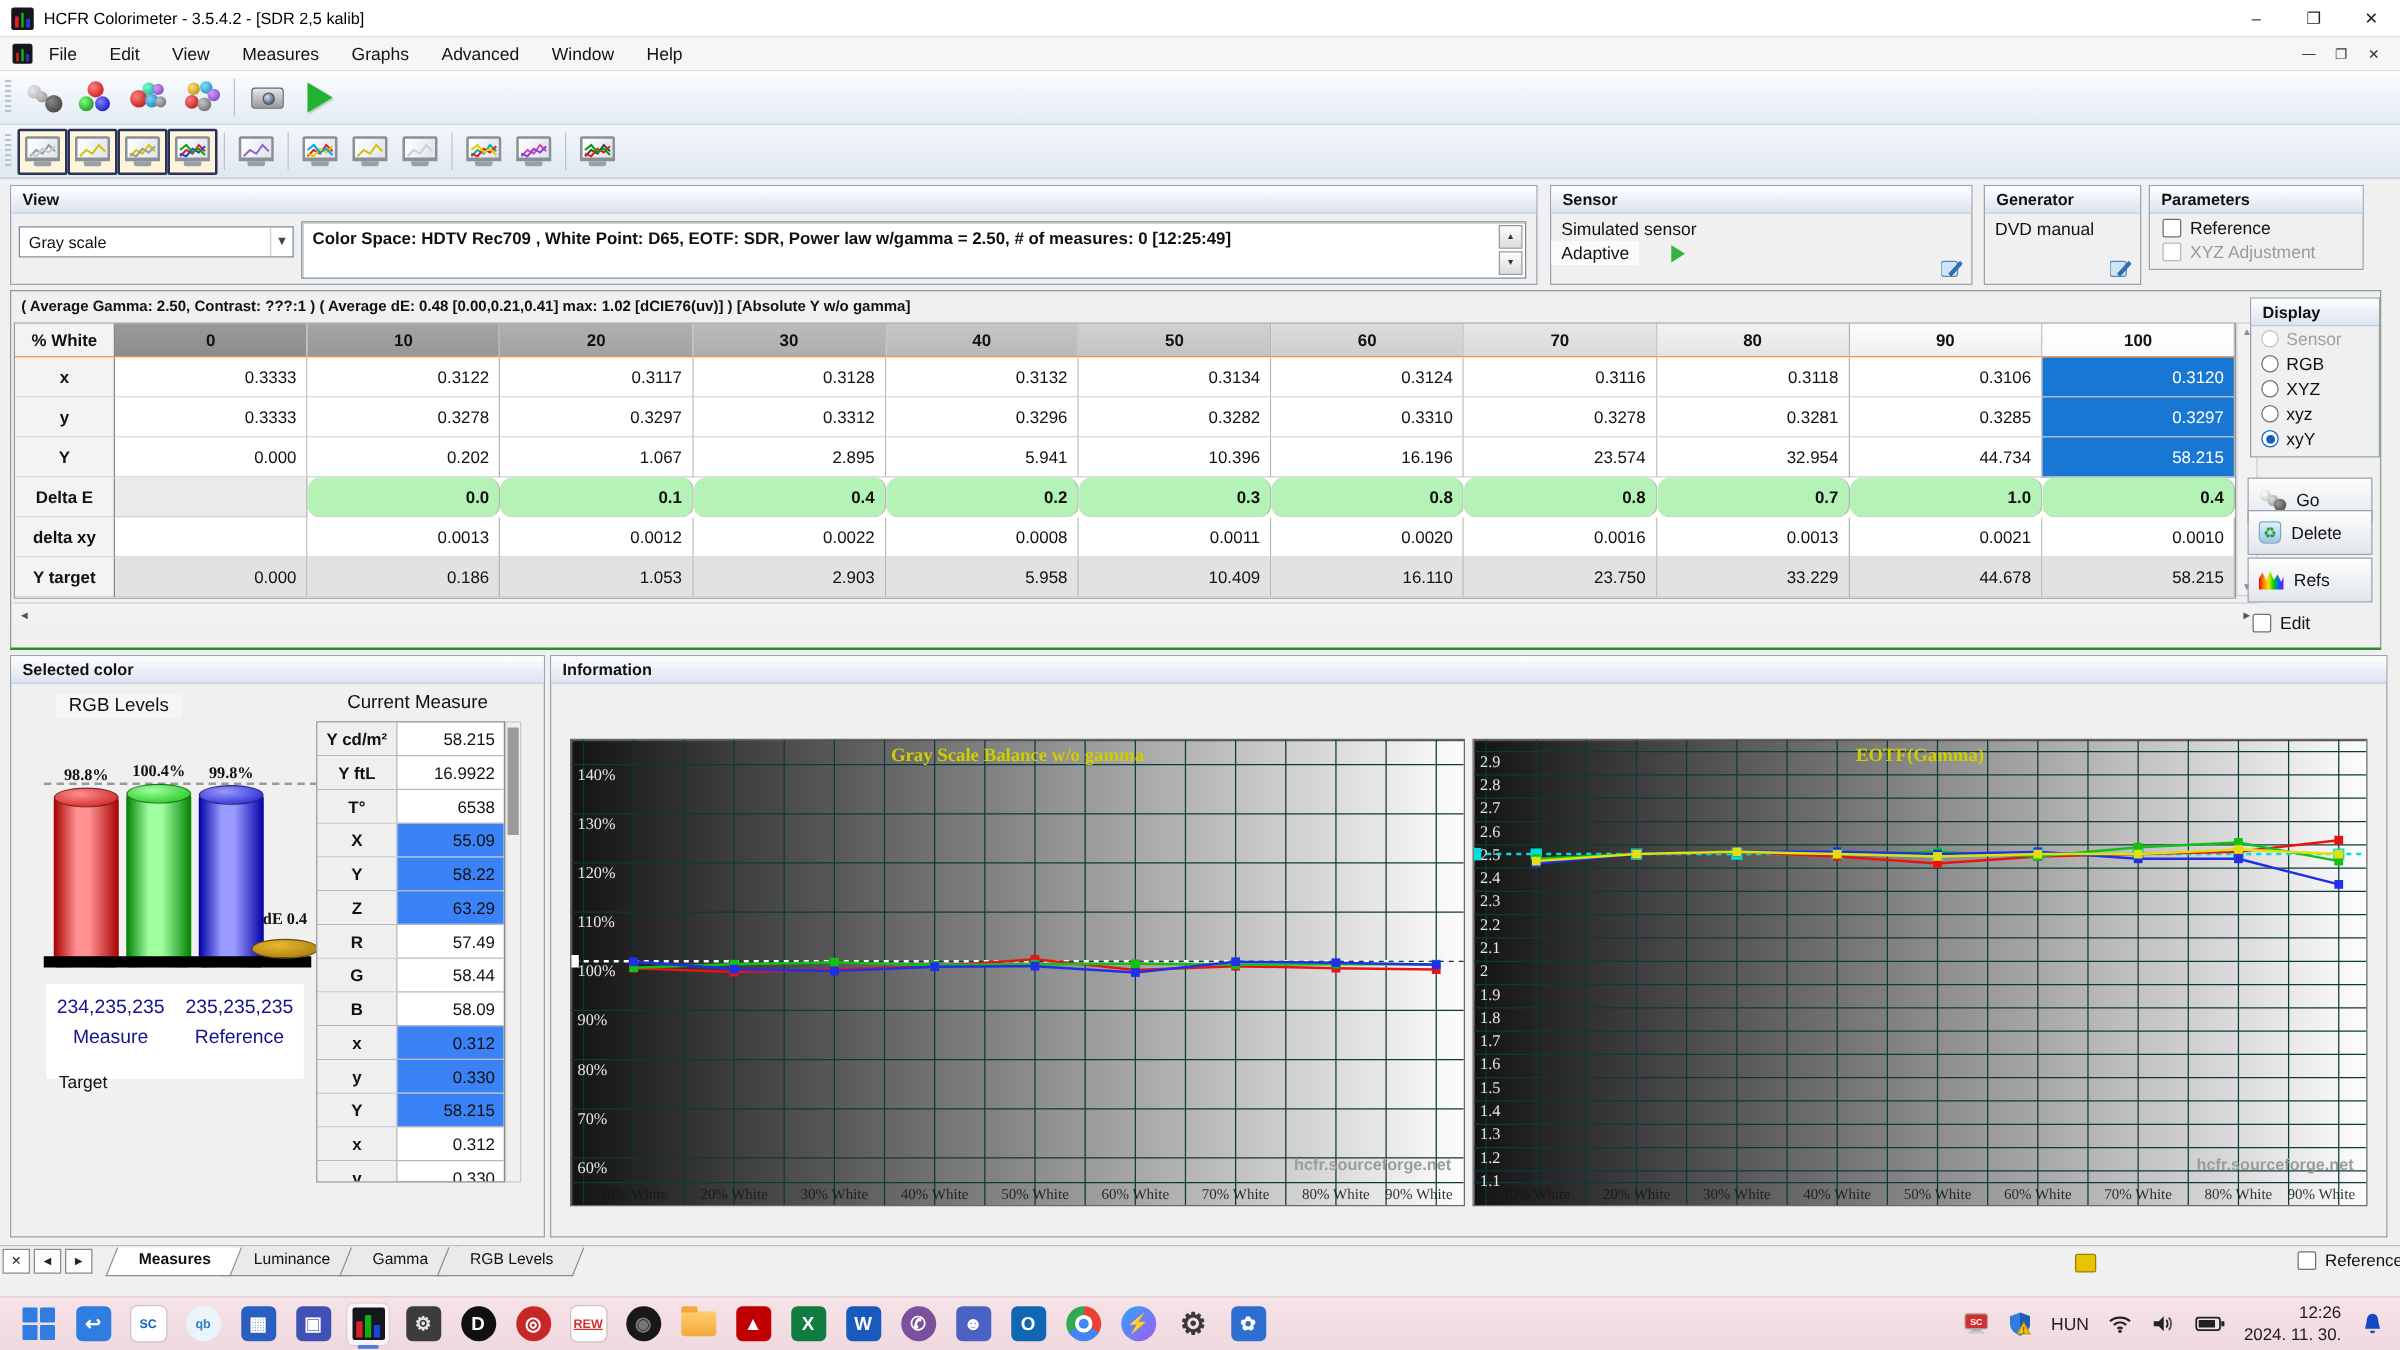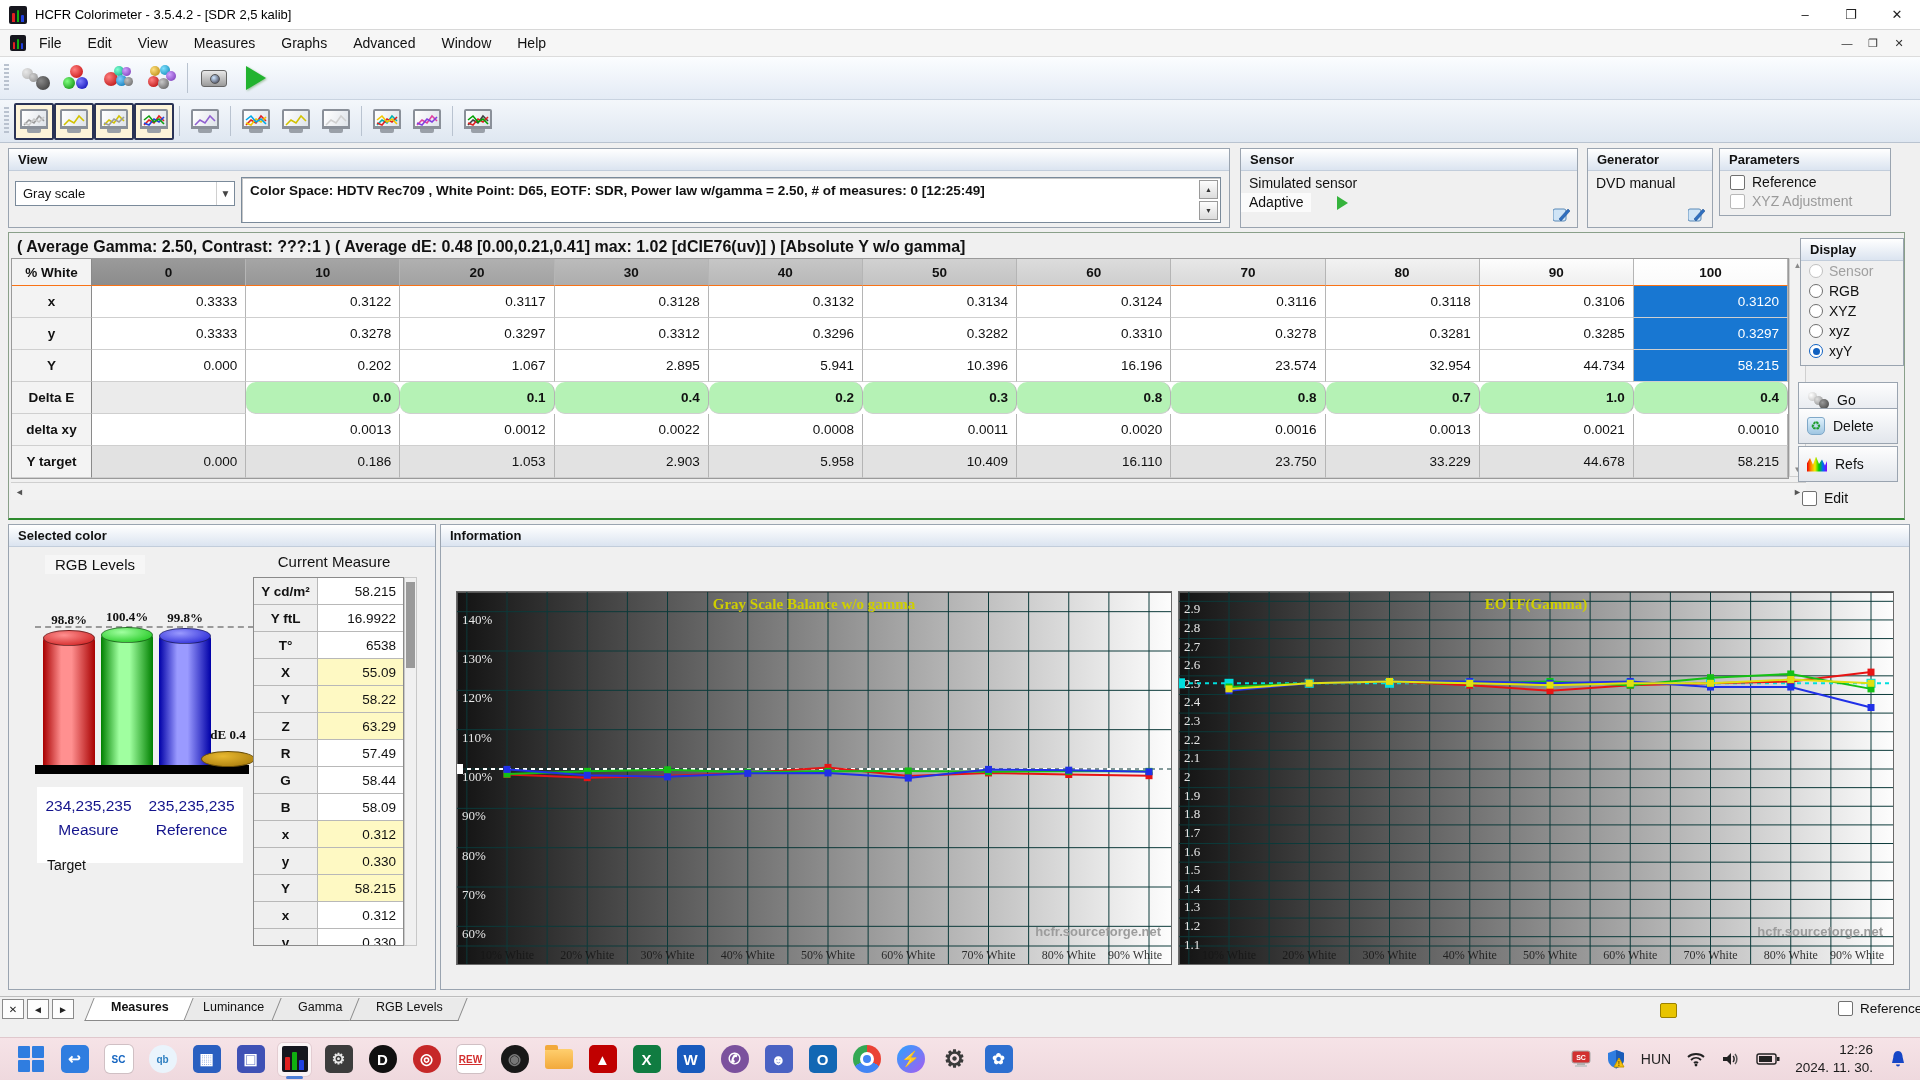--- a/index.html
+++ b/index.html
@@ -84,21 +84,21 @@
   .cb { display:inline-block; width:15px; height:15px; border:1px solid #707070; background:#fff;
     border-radius:2px; vertical-align:-3px; margin-right:7px; }
   .cb.disabled { border-color:#b8b8b8; }
   .param-row { padding:3px 10px 0; font-size:14px; }
   .param-row.dim { color:#9a9a9a; }
 
   
   #table-frame { position:absolute; left:8px; top:232px; width:1897px; height:288px;
     border:1px solid #8aa08a; border-bottom:2px solid #2e8b2e; background:#f0f0f0; }
   #table-status { position:absolute; left:2px; top:2px; width:1778px; height:22px; font-weight:bold;
-    font-size:16px; padding:3px 6px; }
+    font-size:12px; padding:3px 6px; }
   #mtable { position:absolute; left:2px; top:25px; width:1778px; background:#fff; border:1px solid #9a9a9a; }
   .trow { display:flex; height:32px; }
   .trow.thead { height:27px; }
   .tcell { border-right:1px solid #b5b5b5; border-bottom:1px solid #cfcfcf; display:flex; align-items:center;
     justify-content:flex-end; padding-right:8px; font-size:13.5px; background:#fff; min-width:0; flex:1; }
   .tcell.label { flex:0 0 80px; background:#f3f3f3; justify-content:center; font-weight:bold;
     border-right:1px solid #8a8a8a; padding-right:0; }
   .tcell.head { font-weight:bold; justify-content:center; padding-right:0; border-bottom:1px solid #f97316; }
   .tcell.delta { background:#b5f2b5; font-weight:bold;border-radius:10px; }
   .tcell.delta-empty { background:#ebebeb; }
@@ -149,21 +149,21 @@
   #mr-block .col { flex:1; text-align:center; color:#14148c; font-size:15.5px; padding-top:10px; }
   #mr-block .col div { margin-bottom:6px; }
   #target-label { position:absolute; left:38px; top:332px; font-size:14px; }
   #cm-table { position:absolute; left:244px; top:52px; width:151px; height:369px; overflow:hidden;
     border:1px solid #8a8a8a; background:#fff; }
   .cm-row { display:flex; height:27px; border-bottom:1px solid #b8b8b8; }
   .cm-label { flex:0 0 64px; background:#efefef; border-right:1px solid #b8b8b8; font-weight:bold;
     font-size:13.5px; display:flex; align-items:center; justify-content:center; }
   .cm-val { flex:1; display:flex; align-items:center; justify-content:flex-end; padding-right:7px;
     font-size:13.5px; }
-  .cm-row.shade .cm-val { background:#fef9c3; }
+  .cm-row.shade .cm-val { background:#3b82f6; }
   #cm-scroll { position:absolute; left:395px; top:52px; width:13px; height:369px; background:#f0f0f0;
     border:1px solid #c8c8c8; }
   #cm-thumb { position:absolute; left:1px; top:4px; width:9px; height:86px; background:#9a9a9a; }
 
   #info-gb { left:440px; top:524px; width:1470px; height:466px; }
   .chart { position:absolute; top:66px; width:716px; height:374px; border:1px solid #6a6a6a;
     box-shadow:inset 1px 1px 0 #555; background:linear-gradient(90deg,#131313,#fdfdfd); }
   #chart-left { left:15px; } #chart-right { left:737px; }
 
   

